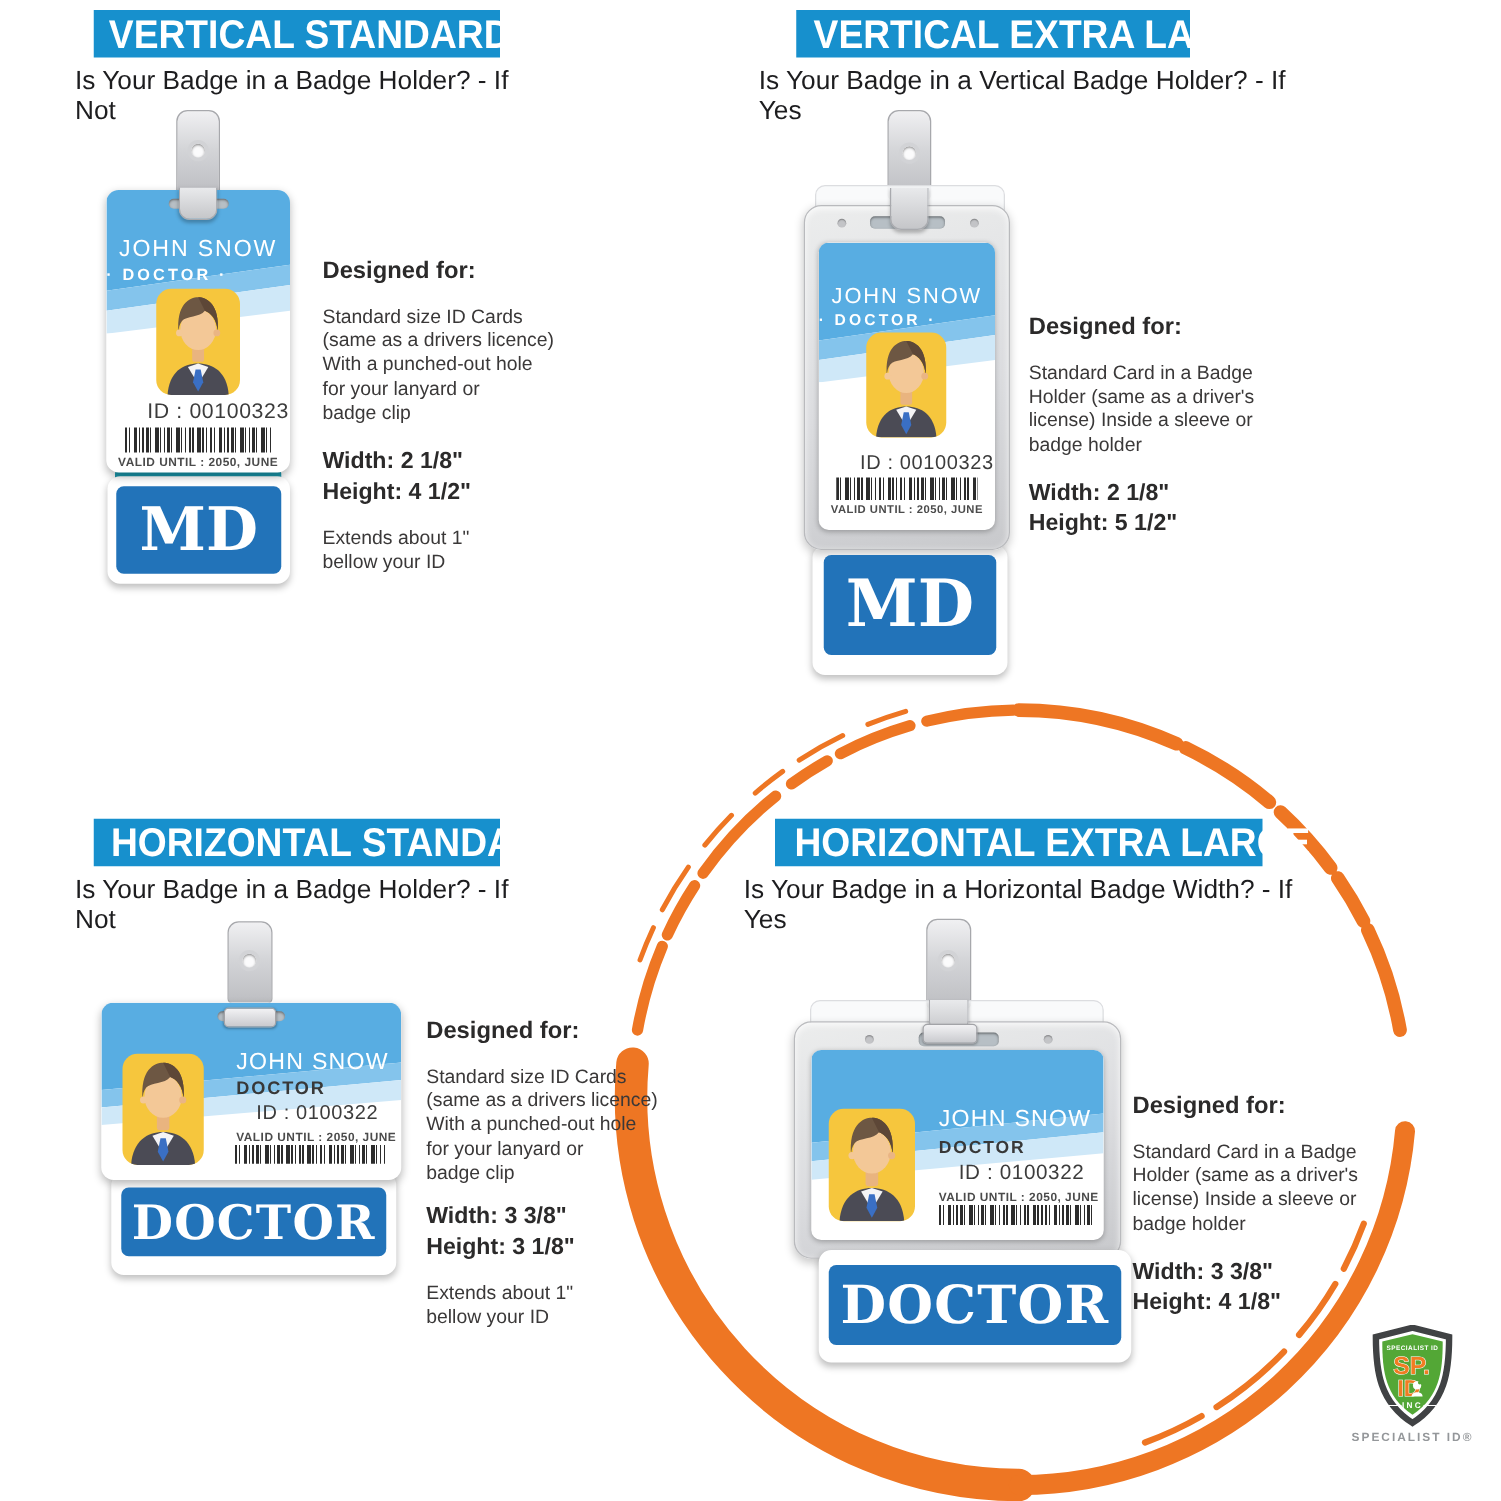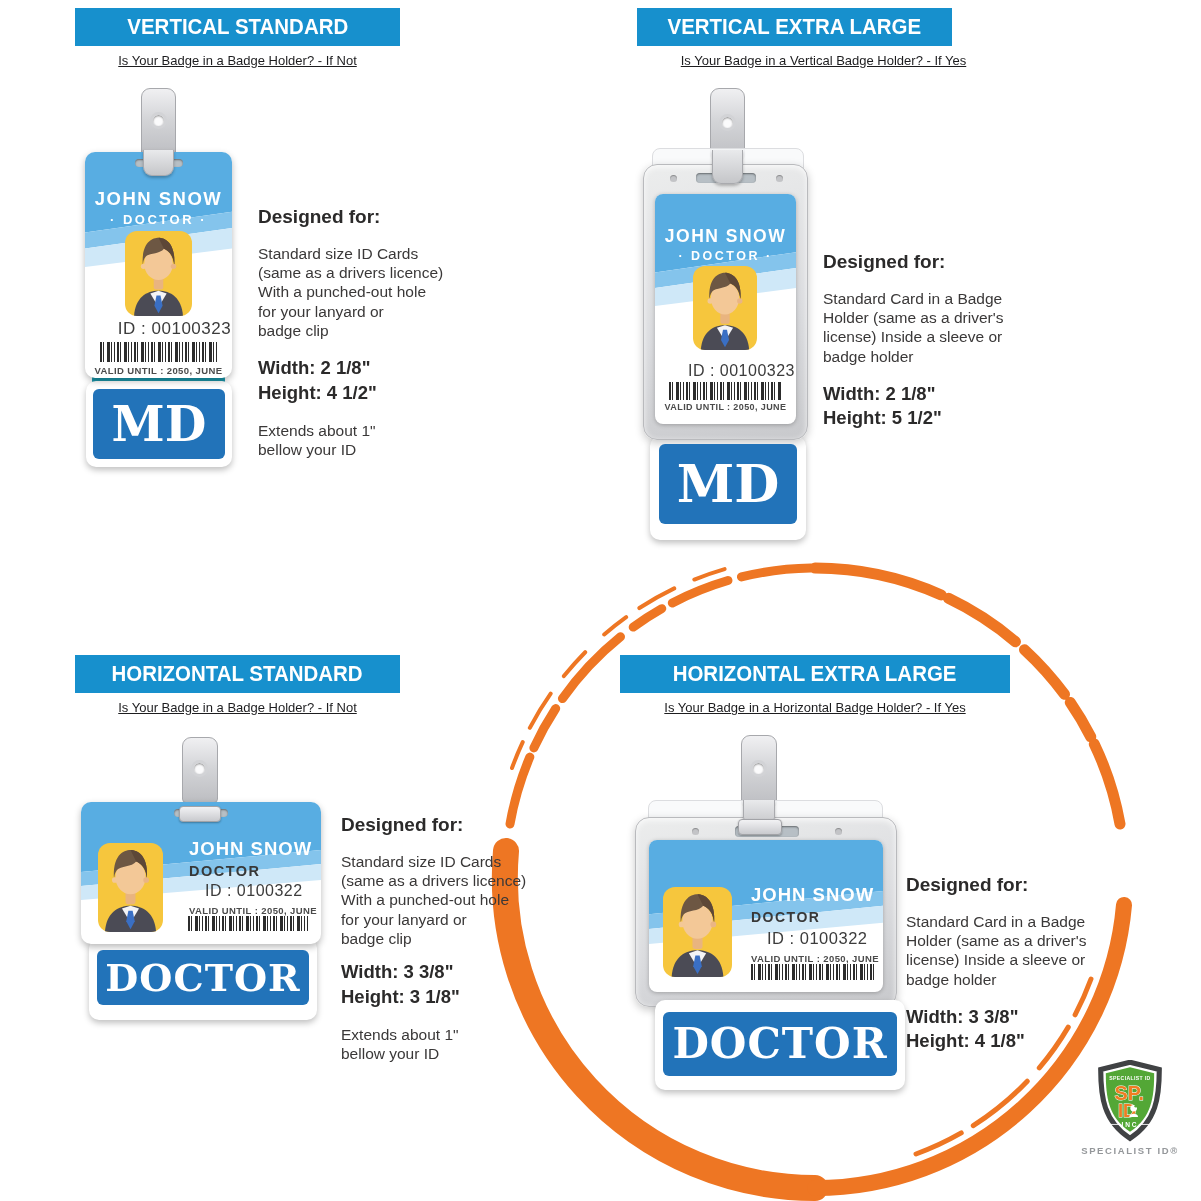--- a/index.html
+++ b/index.html
@@ -6,23 +6,23 @@
     --banner-blue:#1790cd; --card-blue:#58ade2; --stripe-blue-1:#84c4ec; --stripe-blue-2:#cfe8f8;
     --tag-blue:#2273b9; --photo-yellow:#f6c63d; --teal-edge:#1b9aae; --brush-orange:#ee7623;
     --logo-green:#53a736; --text-dark:#2b2a2a;
   }
   *{box-sizing:border-box; margin:0; padding:0;}
   html,body{background:#fff;}
   body{font-family:"Liberation Sans",sans-serif; color:var(--text-dark);}
   .stage{position:relative; width:1201px; height:1201px; background:#fff; overflow:hidden;}
 
   .banner{position:absolute; background:var(--banner-blue); color:#fff; height:38px; line-height:38px;
-    text-align:center; font-weight:bold; font-size:22px;}
+    text-align:center; font-weight:bold; font-size:32px;}
   .condense{display:inline-block; transform:scaleX(.93); transform-origin:50% 50%; white-space:nowrap;}
-  .subtitle{position:absolute; text-align:center; font-size:13px; color:#1d1d1f;text-decoration:underline;}
+  .subtitle{position:absolute; font-size:21px; color:#1d1d1f;}
 
   
   .tb{position:absolute;}
   .tb h3{font-size:19px; font-weight:bold; color:#2b2a2a; margin:0 0 6px;}
   .tb .tb-body{font-size:15.5px; line-height:1.24; color:#3a3838; white-space:pre-line; margin:16px 0 16px;}
   .tb .tb-dim{font-size:18.5px; font-weight:bold; line-height:1.32; color:#2b2a2a;}
   .tb .tb-note{font-size:15.5px; line-height:1.24; color:#3a3838; white-space:pre-line; margin-top:16px;}
 
   
   .clip-strap{position:absolute; background:linear-gradient(180deg,#f0f0f2 0%,#d4d5d8 45%,#bdbec2 100%);
@@ -38,22 +38,22 @@
   .card{position:absolute; background:#fff; border-radius:10px; box-shadow:0 3px 7px rgba(0,0,0,.28); overflow:hidden;}
   .head{position:absolute; left:0; top:0; right:0;}
   .head > div{position:absolute; inset:0;}
   .hb{background:var(--card-blue); clip-path:polygon(0 0,100% 0,100% 52%,0 70%);}
   .h1{background:var(--stripe-blue-1); clip-path:polygon(0 70%,100% 52%,100% 66%,0 84%);}
   .h2{background:var(--stripe-blue-2); clip-path:polygon(0 84%,100% 66%,100% 84%,0 100%);}
   .hbH{background:var(--card-blue); clip-path:polygon(0 0,100% 0,100% 48%,0 70%);}
   .h1H{background:var(--stripe-blue-1); clip-path:polygon(0 70%,100% 48%,100% 62%,0 84%);}
   .h2H{background:var(--stripe-blue-2); clip-path:polygon(0 84%,100% 62%,100% 78%,0 98%);}
   .slot{position:absolute; background:#b7bfc5; border-radius:4px; box-shadow:inset 0 1px 2px rgba(0,0,0,.45);}
-  .cname{position:absolute; width:100%; text-align:center; color:#fff; font-weight:bold; letter-spacing:1.5px;}
-  .crole{position:absolute; width:100%; text-align:center; color:#fff; font-weight:bold; letter-spacing:2.5px;}
+  .cname{position:absolute; width:100%; text-align:center; color:#fff; font-weight:normal; letter-spacing:1.5px;}
+  .crole{position:absolute; width:100%; color:#fff; font-weight:bold; letter-spacing:2.5px;}
   .photo{position:absolute; border-radius:12px; overflow:hidden; background:var(--photo-yellow);}
   .photo svg{display:block; width:100%; height:100%;}
   .cid{position:absolute; width:100%; text-align:center; color:#3c3c3c; letter-spacing:.5px;margin-left:16px;}
   .cvalid{position:absolute; width:100%; text-align:center; color:#4b4b4b; font-weight:bold; letter-spacing:.4px;}
   .barcode{position:absolute; background-image:repeating-linear-gradient(90deg,
       #2c2c2c 0px,#2c2c2c 2px,#fff 2px,#fff 3px,#2c2c2c 3px,#2c2c2c 4px,#fff 4px,#fff 7px,
       #2c2c2c 7px,#2c2c2c 10px,#fff 10px,#fff 11px,#2c2c2c 11px,#2c2c2c 12px,#fff 12px,#fff 14px,
       #2c2c2c 14px,#2c2c2c 15px,#fff 15px,#fff 17px);}
   .lefted{text-align:left !important; width:auto !important;}
 
@@ -250,21 +250,21 @@
       <p class="tb-dim">Height: 3 1/8"</p>
       <p class="tb-note">Extends about 1"
 bellow your ID</p>
     </div>
   </div>
 
   <div>
     <div class="banner" style="left:620px; top:655px; width:390px; z-index:1;">
       <span class="condense">HORIZONTAL EXTRA LARGE</span>
     </div>
-    <div class="subtitle" style="left:595px; top:700px; width:440px; z-index:1;">Is Your Badge in a Horizontal Badge Holder? - If Yes</div>
+    <div class="subtitle" style="left:595px; top:700px; width:440px; z-index:1;">Is Your Badge in a Horizontal Badge Width? - If Yes</div>
 
     <div class="clip-strap" style="left:741px; top:735px; width:36px; height:72px; z-index:1;"></div>
     <div class="clip-hole" style="left:750px; top:760px; z-index:1;"></div>
 
     <div class="flap" style="left:648px; top:800px; width:235px; height:34px; z-index:1;"></div>
     <div class="clip-tongue" style="left:743px; top:800px; width:32px; height:26px; z-index:3;"></div>
     <div class="sleeve" style="left:635px; top:817px; width:262px; height:190px; z-index:1;">
       <div class="slot" style="left:99px; top:8px; width:64px; height:11px;"></div>
       <div class="sdot" style="left:56px; top:10px;"></div>
       <div class="sdot" style="left:199px; top:10px;"></div>

